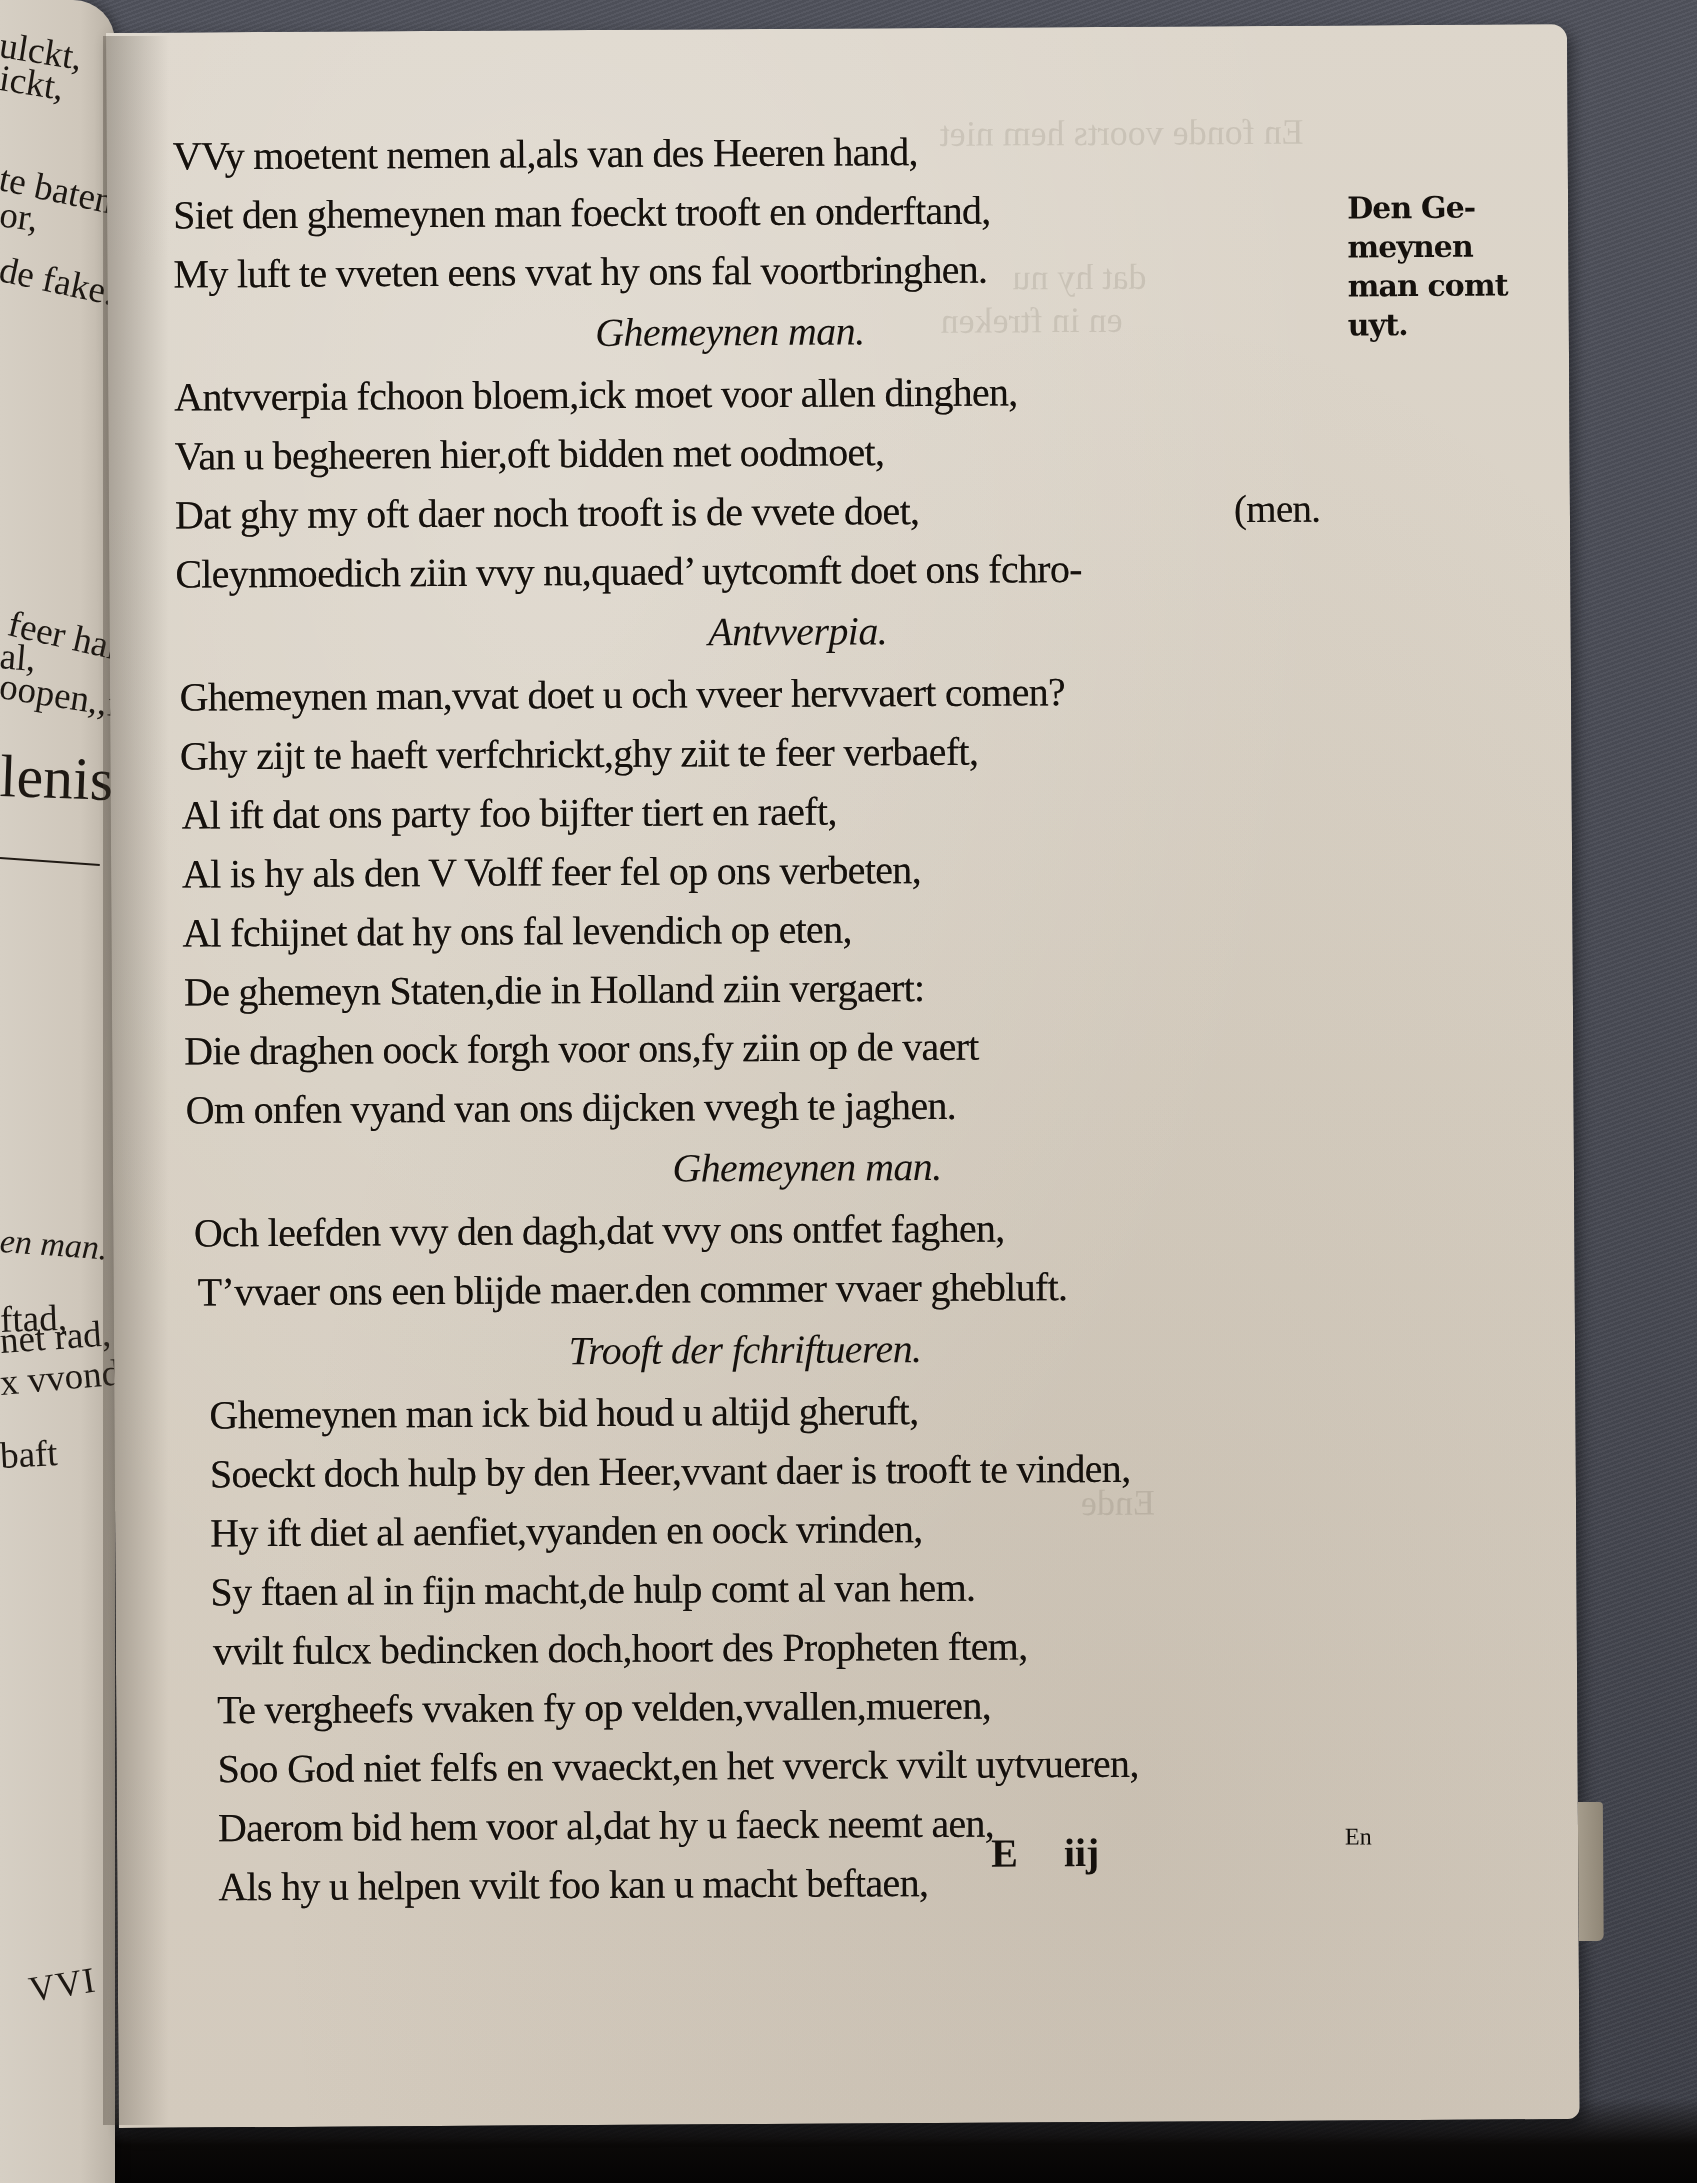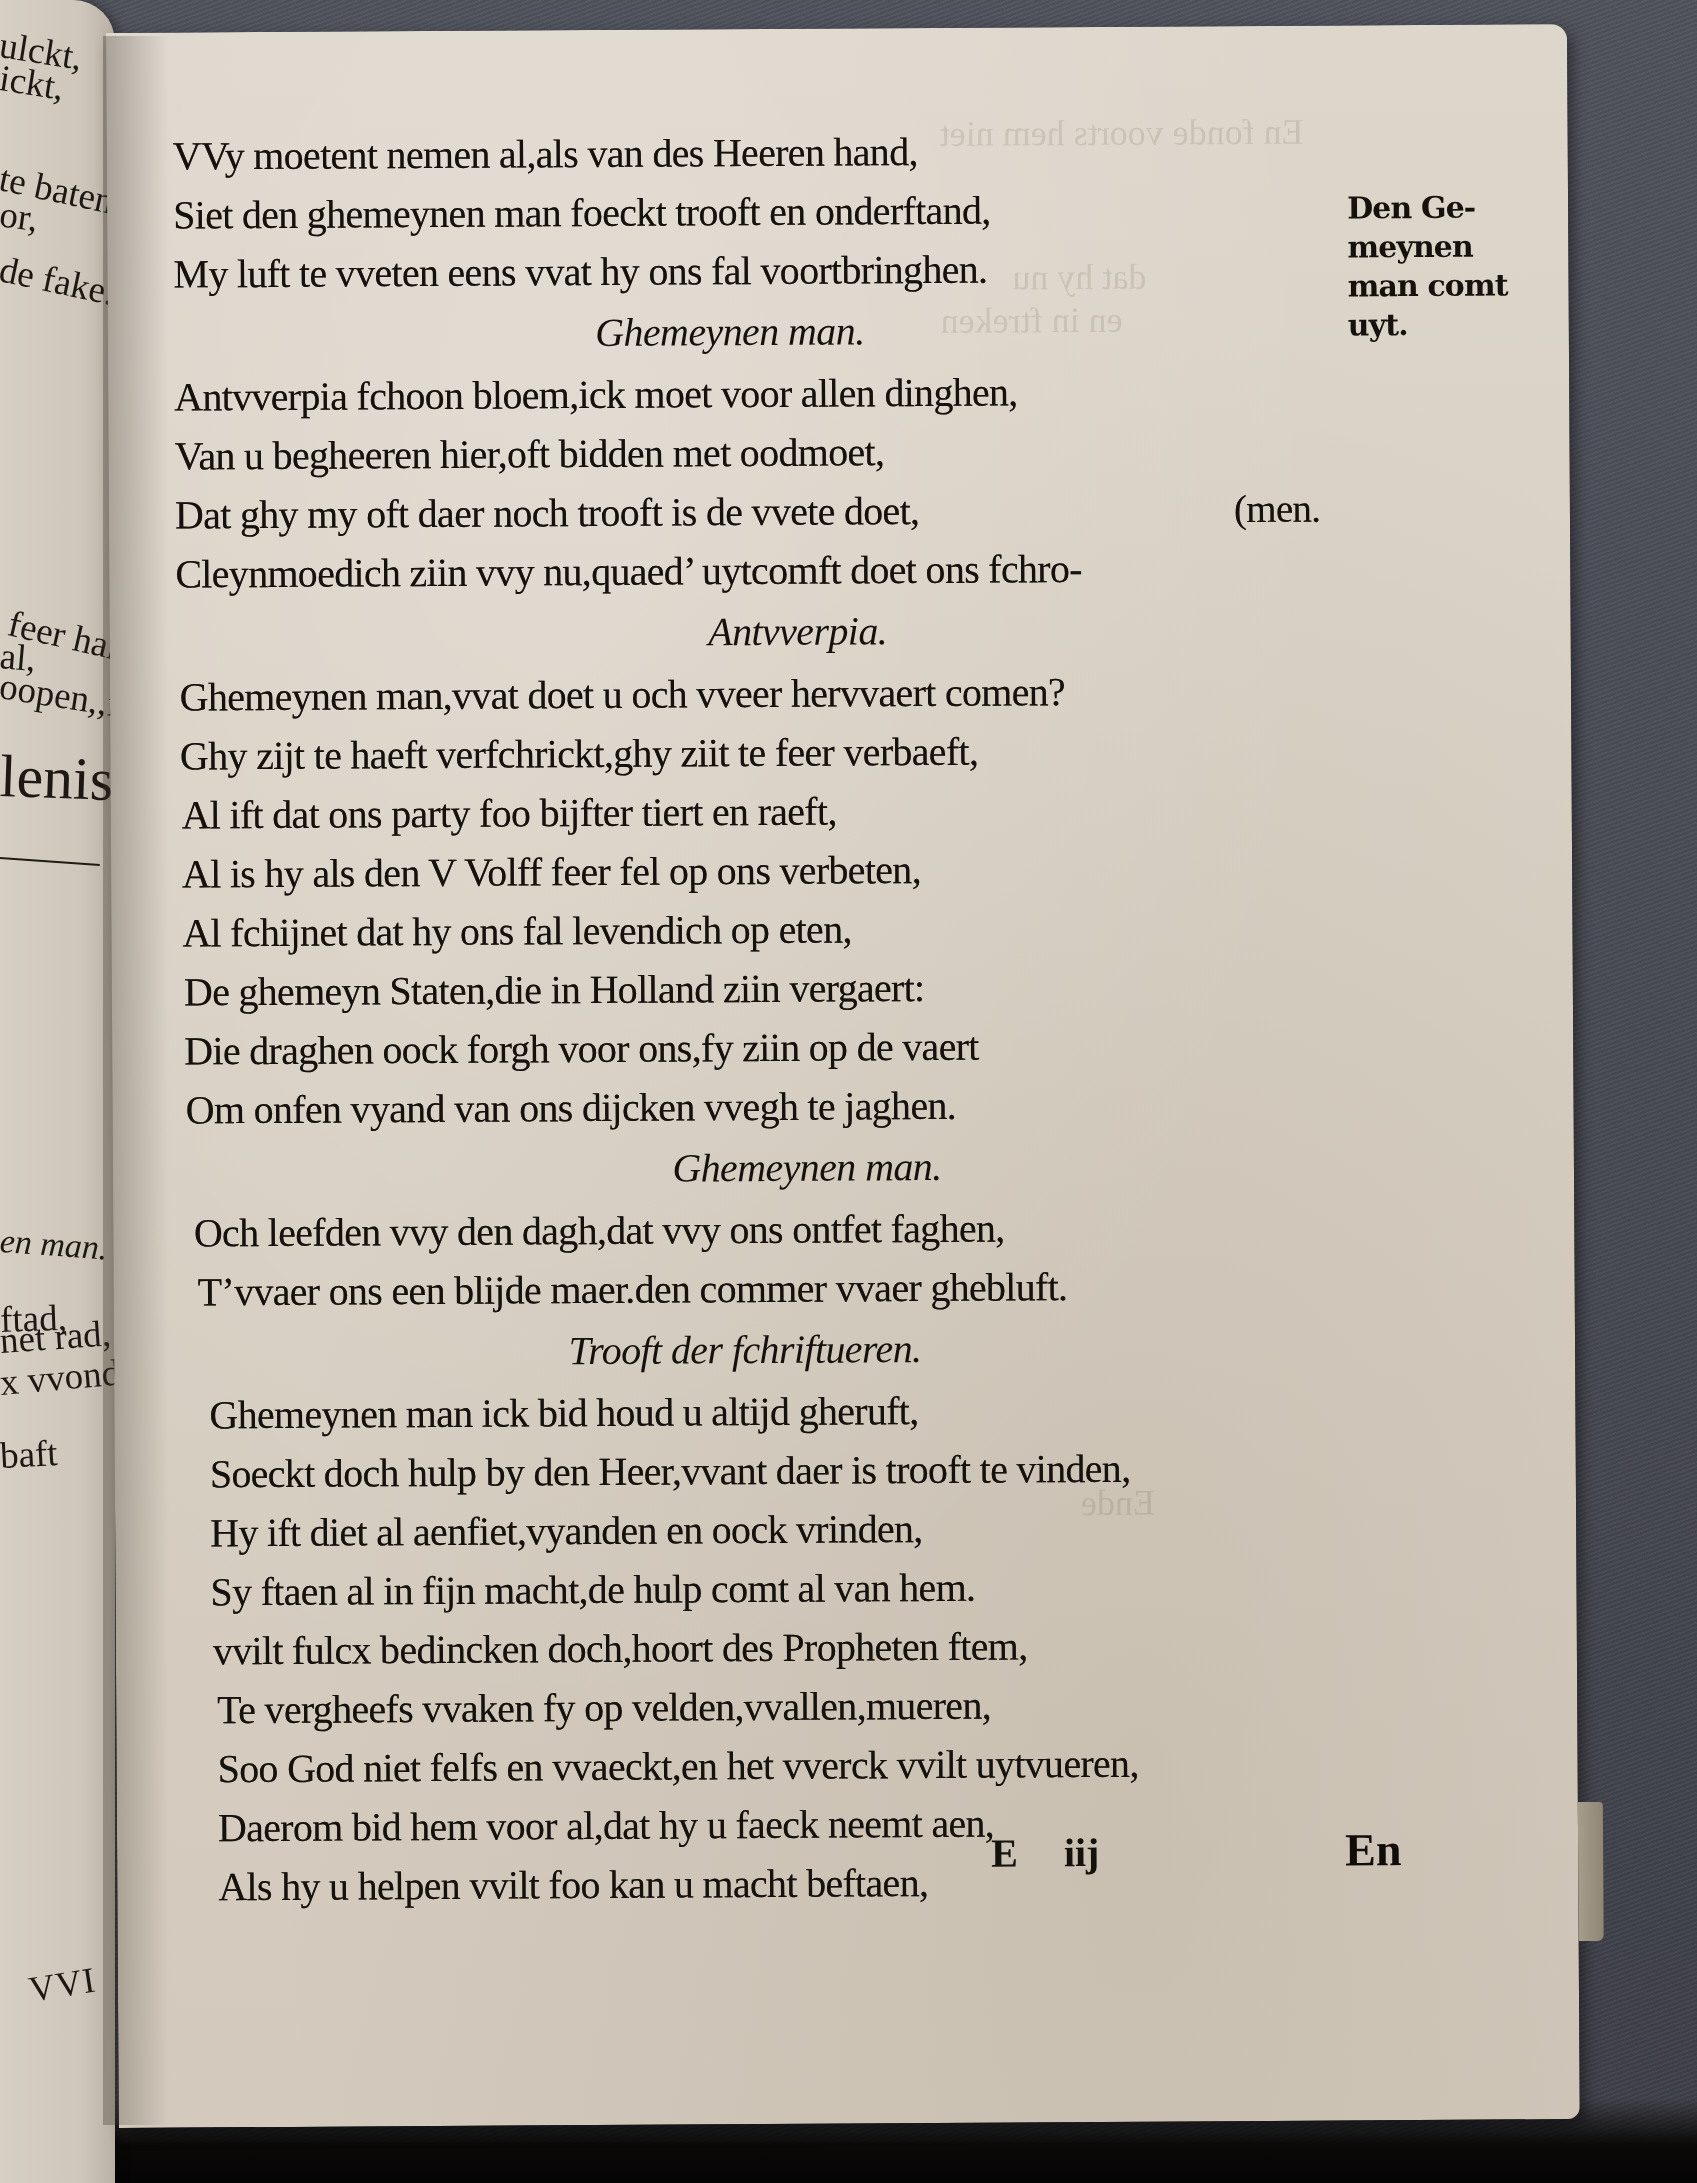--- a/index.html
+++ b/index.html
@@ -128,22 +128,22 @@
     font-family: "Liberation Serif", "DejaVu Serif", serif;
     font-size: 40px;
     color: #15110d;
     font-weight: bold;
     word-spacing: 36px;
   }
   .catchword {
     position: absolute;
     left: 1228px; top: 1798px;
     font-family: "Liberation Serif", "DejaVu Serif", serif;
-    font-weight: bold;
-    font-size: 46px;
+    font-weight: normal;
+    font-size: 24px;
     color: #0f0c09;
   }
   
   .ghost {
     position: absolute;
     color: rgba(70,60,50,0.13);
     font-family: "Liberation Serif", "DejaVu Serif", serif;
     font-size: 36px;
     white-space: nowrap;
     transform: scaleX(-1);

